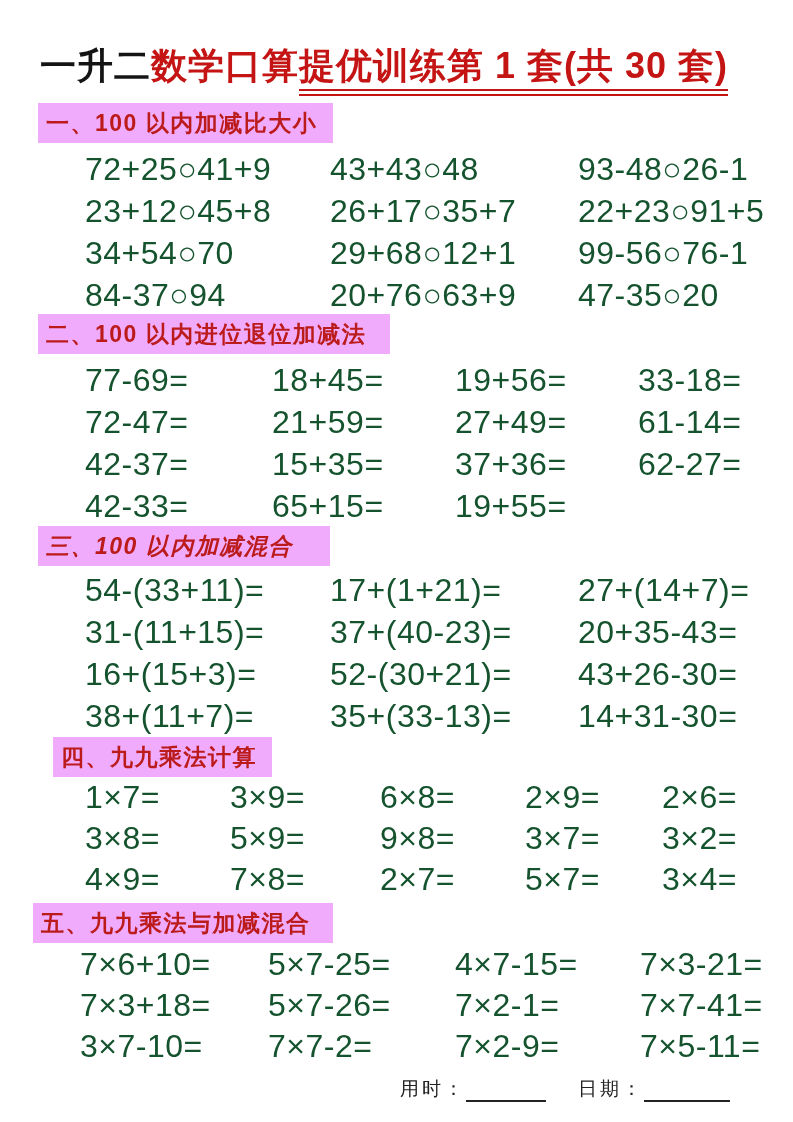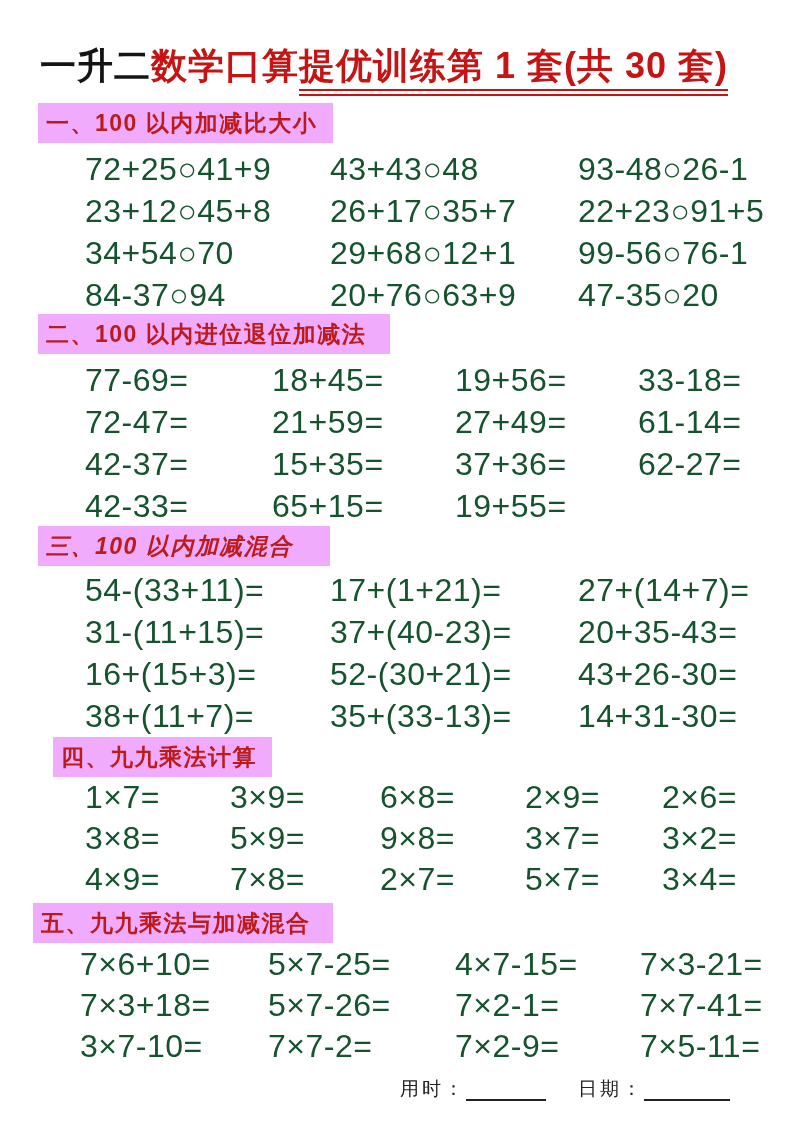--- a/index.html
+++ b/index.html
@@ -71,21 +71,21 @@
   #g3 { left: 85px; top: 777px; width: 705px; grid-template-columns: 145px 150px 145px 137px 1fr; grid-auto-rows: 41px; }
   #g4 { left: 80px; top: 944px; width: 710px; grid-template-columns: 188px 187px 185px 1fr; grid-auto-rows: 41px; }
 
   
   .footer {
     position: absolute;
     left: 400px; top: 1076px;
     font-size: 19px;
     color: #222222;
     display: flex;
-    align-items: center;
+    align-items: flex-end;
   }
   .footer .label { letter-spacing: 3px; white-space: nowrap; }
   .blank-line {
     display: inline-block;
     width: 80px;
     height: 22px;
     border-bottom: 2px solid #222222;
     margin-right: 6px;
   }
   .blank-line.date { width: 86px; }

